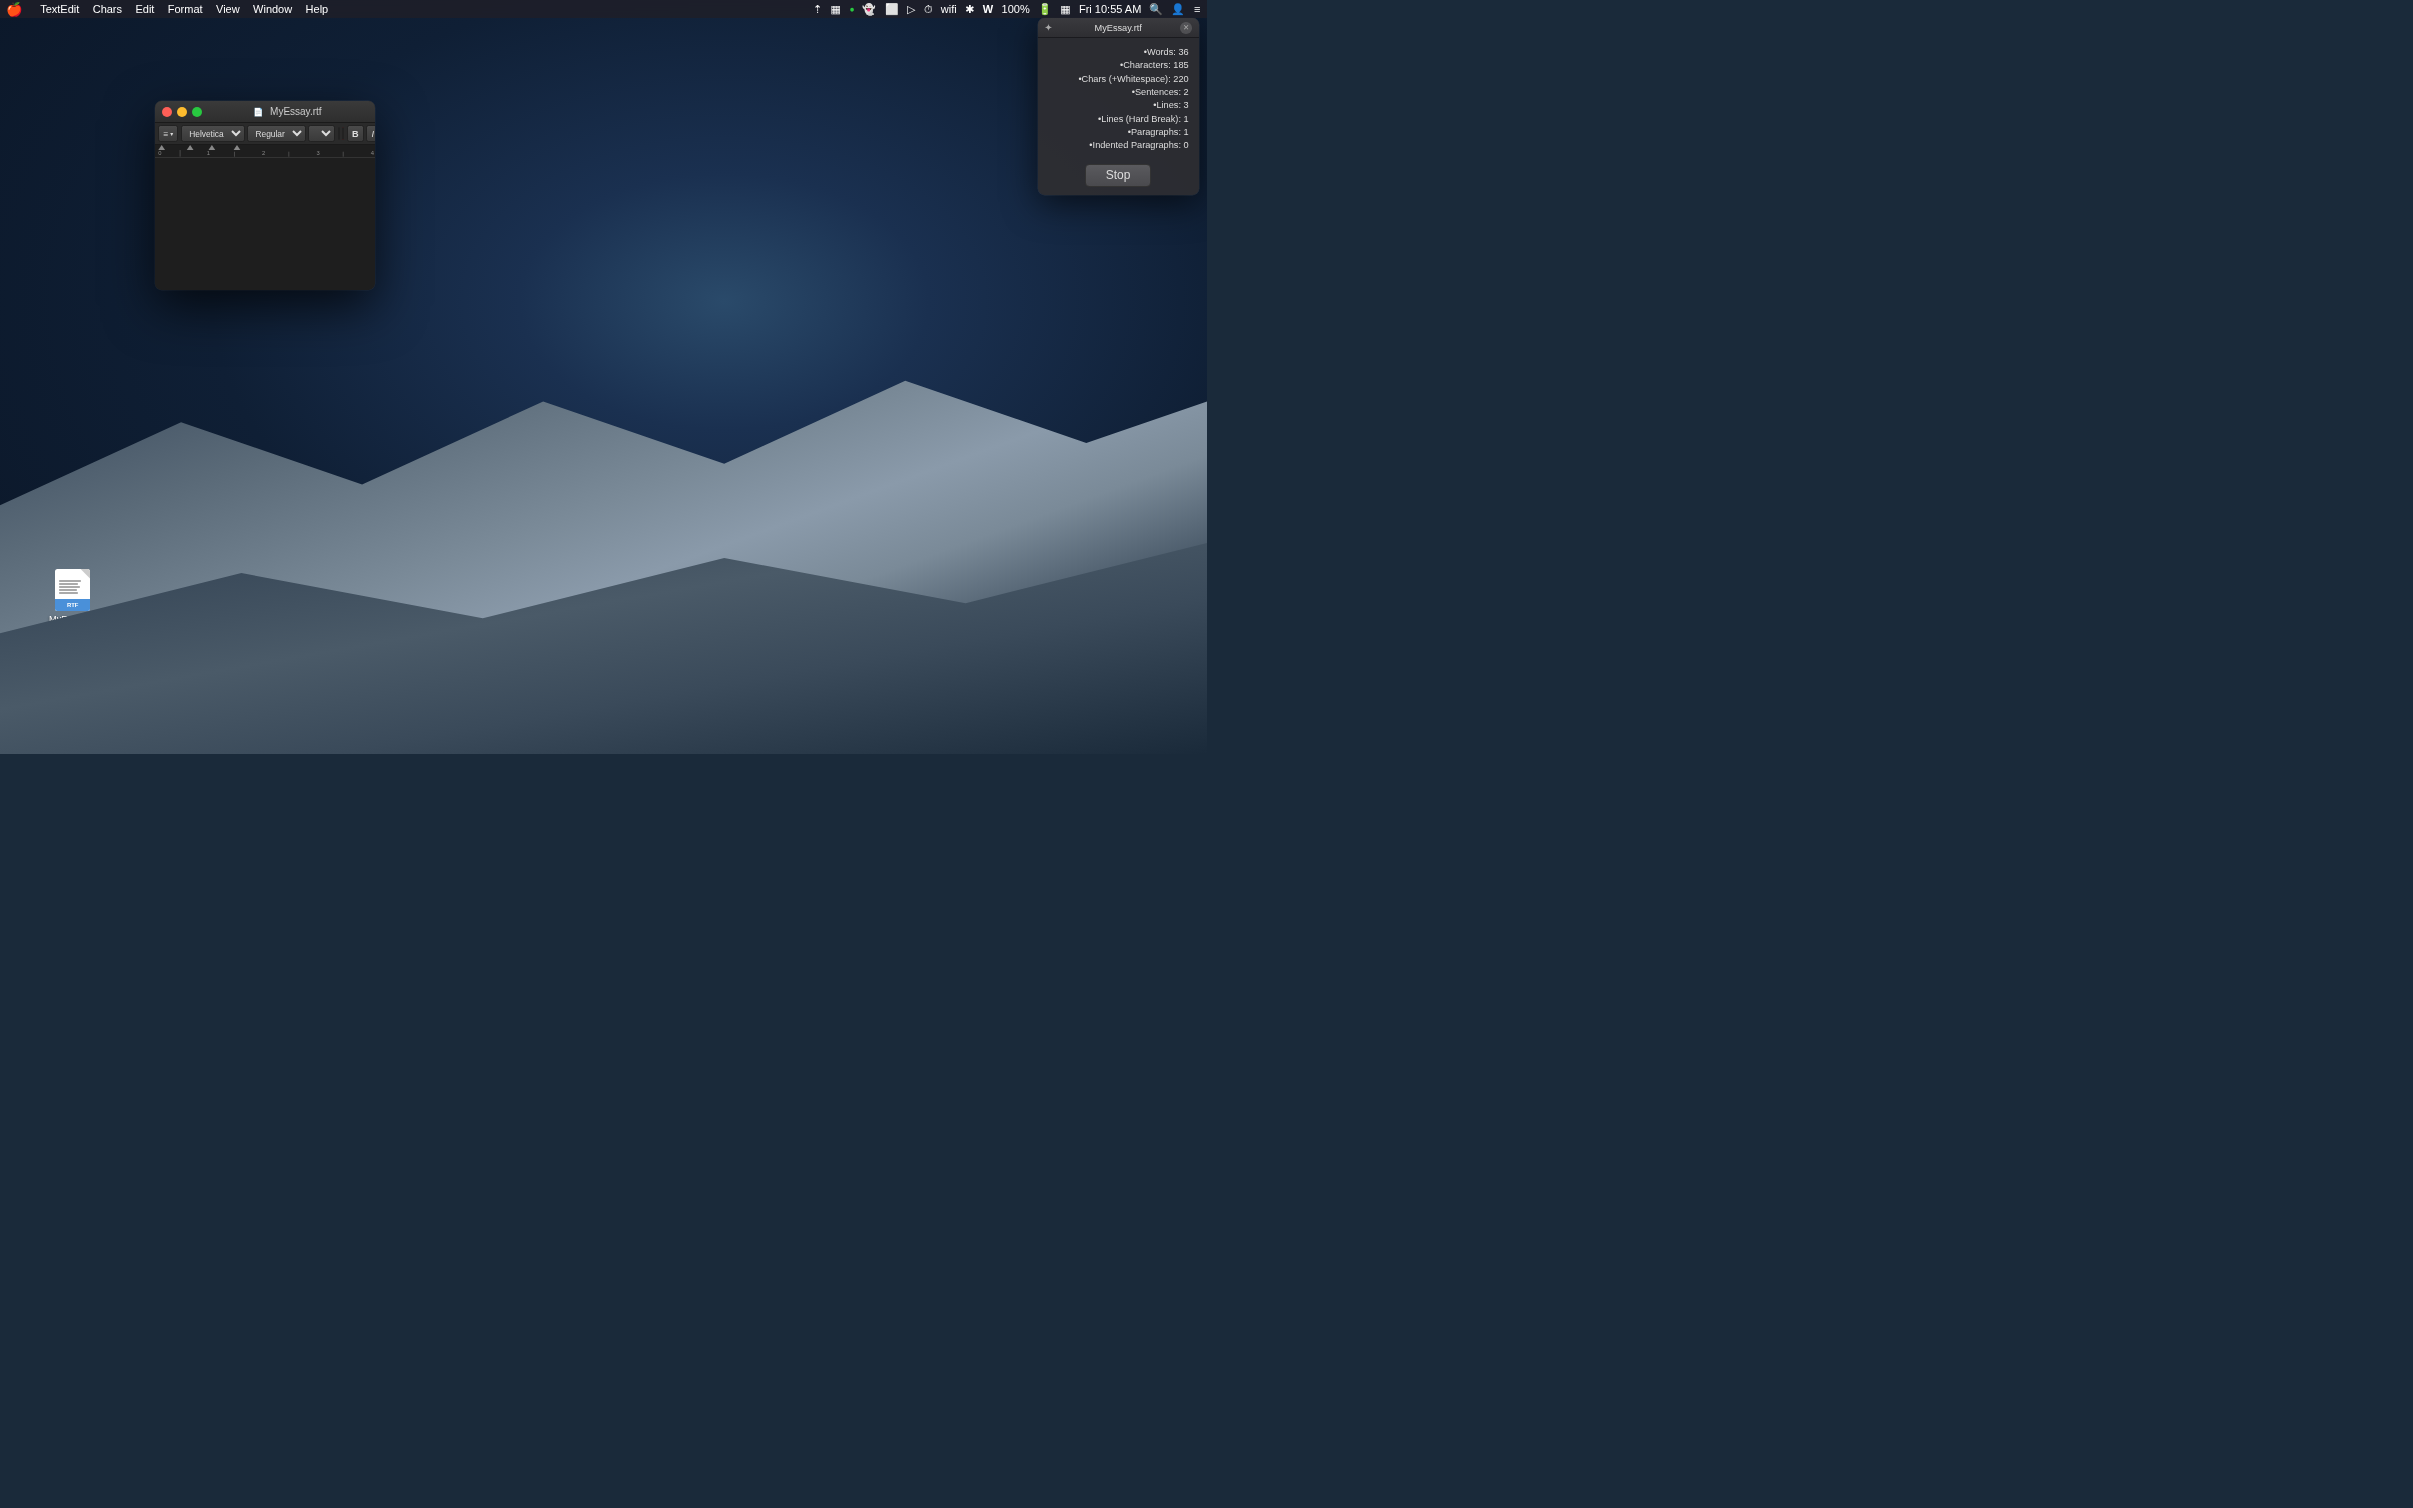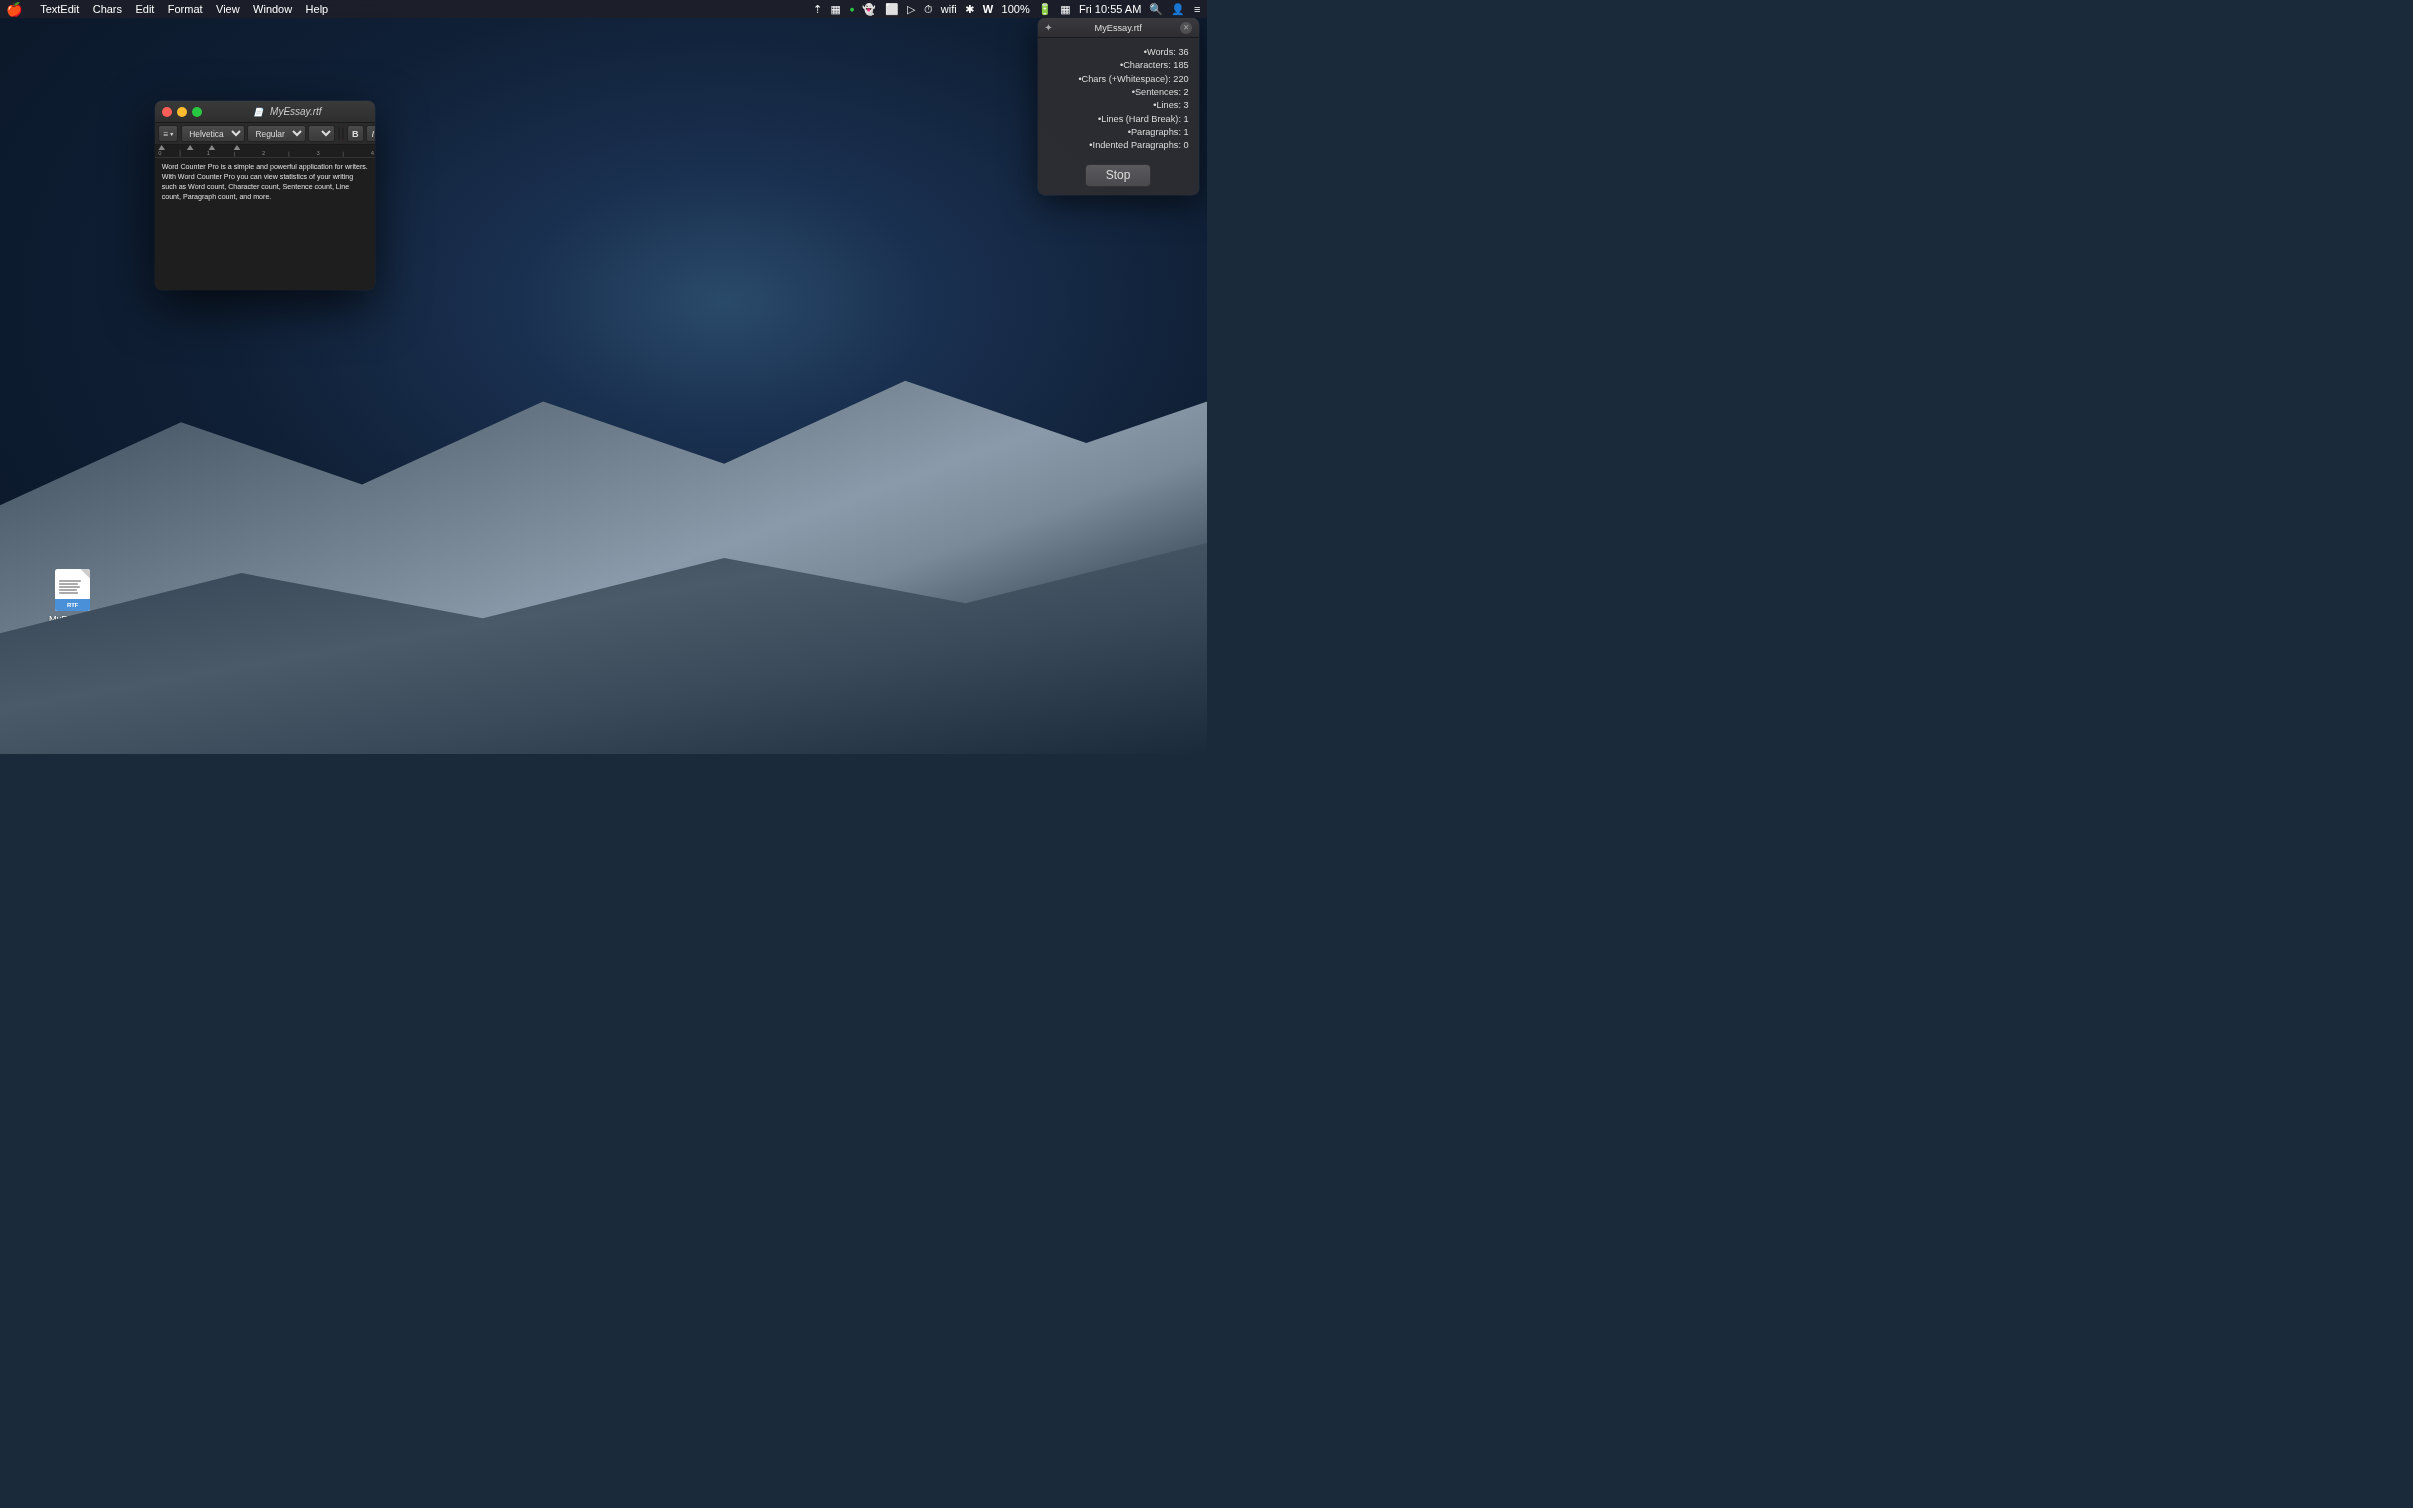--- a/index.html
+++ b/index.html
@@ -112,21 +112,20 @@
     }
 
     .window-titlebar {
       height: 22px;
       background: linear-gradient(180deg, #3a3a3a 0%, #2e2e2e 100%);
       display: flex;
       align-items: center;
       padding: 0 6.7px;
       gap: 5px;
       border-bottom: 0.8px solid #1a1a1a;
-      font-style: italic;
     }
 
     .traffic-light {
       width: 10px;
       height: 10px;
       border-radius: 50%;
       cursor: pointer;
     }
 
     .tl-close { background: #ff5f57; }
@@ -443,23 +442,20 @@
         <line x1="420" y1="8" x2="420" y2="14" stroke="#888" stroke-width="0.5"></line>
         <text x="453" y="12" fill="#888" font-size="7">7</text>
 
         <polygon points="8,0 12,6 4,6" fill="#888"></polygon>
         <polygon points="38,6 42,0 46,6" fill="#888" transform="translate(0,0)"></polygon>
         <polygon points="68,0 72,6 64,6" fill="#888"></polygon>
         <polygon points="98,0 102,6 94,6" fill="#888"></polygon>
       </svg>
     </div>
 
-    <div class="text-content">
-      <span>Word Counter Pro is a simple and powerful application for writers. With Word Counter Pro you can view statistics of your writing such as Word count, Character count, Sentence count, Line count, Paragraph count, and more.</span>
-    </div>
   </div>
 
   <div class="word-counter-panel">
     <div class="wc-titlebar">
       <span class="wc-title-icon">✦</span>
       <span class="wc-title">MyEssay.rtf</span>
       <div class="wc-close">✕</div>
     </div>
     <div class="wc-stats">
       <div class="wc-stat-row">•Words: 36</div>

